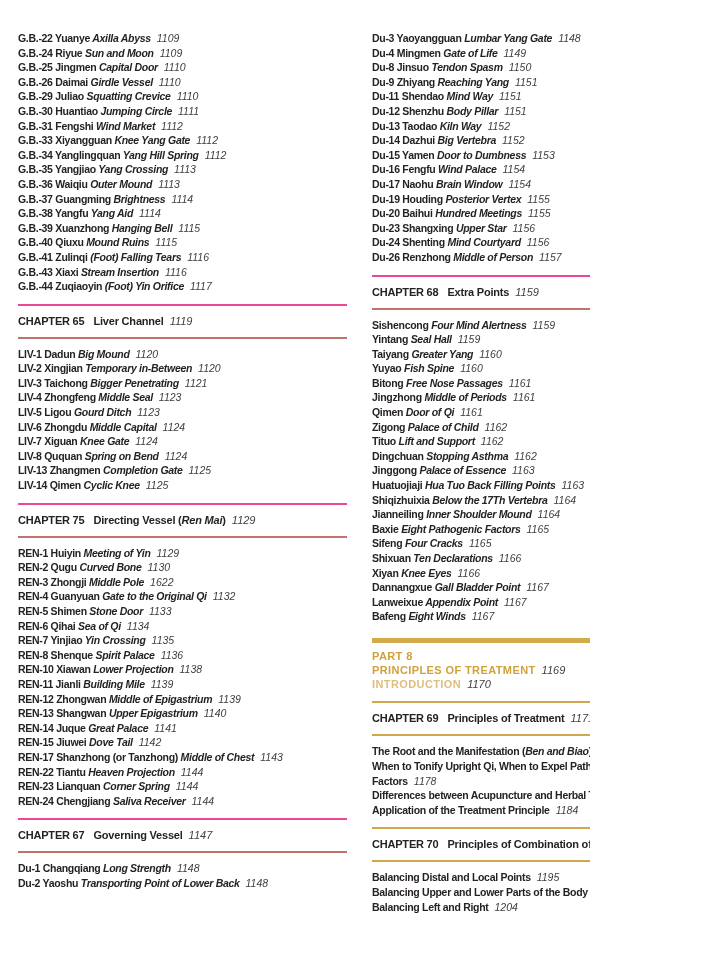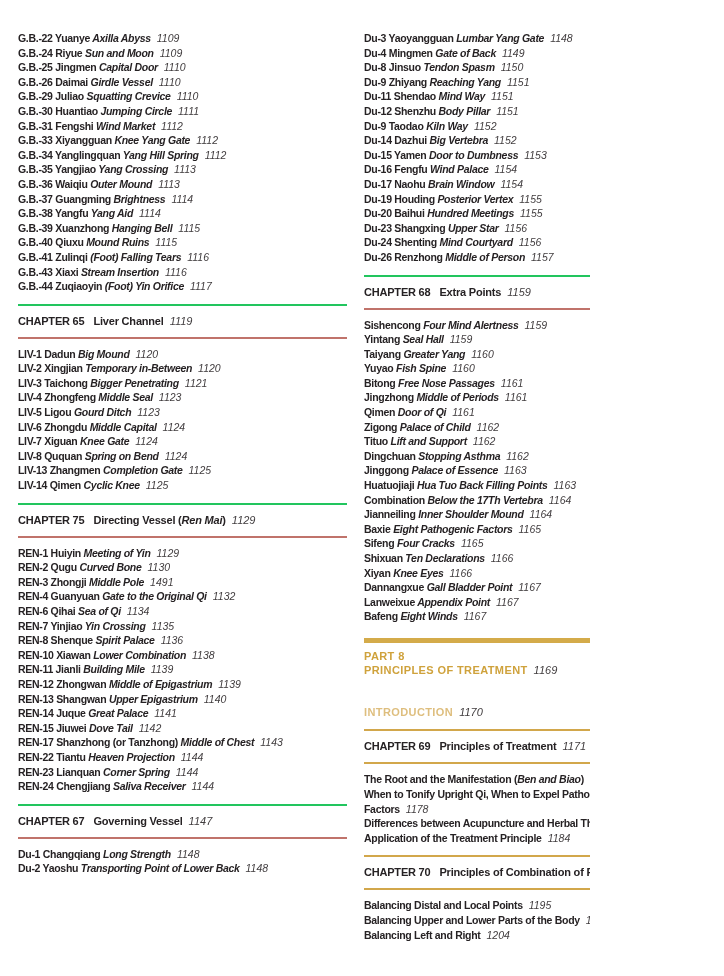--- a/index.html
+++ b/index.html
@@ -1,36 +1,36 @@
 <!DOCTYPE html>
 <html><head>
 <meta charset="utf-8">
 <style>
   html,body { margin:0; padding:0; background:#ffffff; }
   body { width:724px; height:976px; font-family:"Liberation Sans", sans-serif; color:#262224; }
   #page { position:relative; width:590px; height:976px; overflow:hidden; background:#ffffff; }
   .col { position:absolute; top:31px; }
   #col-left  { left:18px;  width:329px; }
-  #col-right { left:364px; width:299px; }
+  #col-right { left:372px; width:299px; }
 
   .entry { font-size:10.5px; font-weight:bold; line-height:14.6px; letter-spacing:-0.3px; }
   .entry .it { font-style:italic; }
   .pg { font-style:italic; font-weight:400; margin-left:6px; letter-spacing:0; color:#403c3e; }
 
-  .chapter { border-top:2px solid #22c55e; border-bottom:2px solid #c0736b;
+  .chapter { border-top:2px solid #ec4899; border-bottom:2px solid #c0736b;
              margin:10px 0 8px; padding:8px 0 9px;
              font-size:11px; font-weight:bold; letter-spacing:-0.2px; line-height:14px; }
   .chapter.gold { border-color:#d2a74b; }
   .chapter .ch-label { margin-right:9px; }
   .chapter .it { font-style:italic; }
 
   .part { margin-top:14px; }
   .part-bar { height:5px; background:#d4ab4a; margin-bottom:7px; }
   .part-line { font-size:11px; font-weight:bold; letter-spacing:0.4px; line-height:13.8px; color:#cfa23c; }
-  .part-line.intro { color:#debe7e;margin-top:28px; }
+  .part-line.intro { color:#debe7e; }
   .part-line .pg { letter-spacing:0; }
 </style>
 </head>
 <body>
 
 <div id="page">
   <div id="col-left" class="col">
       <div class="entries">
         <div class="entry"><span>G.B.-22 Yuanye</span><span class="it"> Axilla Abyss</span><span class="pg">1109</span></div>
         <div class="entry"><span>G.B.-24 Riyue</span><span class="it"> Sun and Moon</span><span class="pg">1109</span></div>
@@ -61,51 +61,52 @@
         <div class="entry"><span>LIV-6 Zhongdu</span><span class="it"> Middle Capital</span><span class="pg">1124</span></div>
         <div class="entry"><span>LIV-7 Xiguan</span><span class="it"> Knee Gate</span><span class="pg">1124</span></div>
         <div class="entry"><span>LIV-8 Ququan</span><span class="it"> Spring on Bend</span><span class="pg">1124</span></div>
         <div class="entry"><span>LIV-13 Zhangmen</span><span class="it"> Completion Gate</span><span class="pg">1125</span></div>
         <div class="entry"><span>LIV-14 Qimen</span><span class="it"> Cyclic Knee</span><span class="pg">1125</span></div>
       </div>
       <div class="chapter"><span class="ch-label">CHAPTER 75</span><span>Directing Vessel (</span><span class="it">Ren Mai</span><span>)</span><span class="pg">1129</span></div>
       <div class="entries">
         <div class="entry"><span>REN-1 Huiyin</span><span class="it"> Meeting of Yin</span><span class="pg">1129</span></div>
         <div class="entry"><span>REN-2 Qugu</span><span class="it"> Curved Bone</span><span class="pg">1130</span></div>
-        <div class="entry"><span>REN-3 Zhongji</span><span class="it"> Middle Pole</span><span class="pg">1491</span></div>
+        <div class="entry"><span>REN-3 Zhongji</span><span class="it"> Middle Pole</span><span class="pg">1622</span></div>
         <div class="entry"><span>REN-4 Guanyuan</span><span class="it"> Gate to the Original Qi</span><span class="pg">1132</span></div>
+        <div class="entry"><span>REN-5 Shimen</span><span class="it"> Stone Door</span><span class="pg">1133</span></div>
         <div class="entry"><span>REN-6 Qihai</span><span class="it"> Sea of Qi</span><span class="pg">1134</span></div>
         <div class="entry"><span>REN-7 Yinjiao</span><span class="it"> Yin Crossing</span><span class="pg">1135</span></div>
         <div class="entry"><span>REN-8 Shenque</span><span class="it"> Spirit Palace</span><span class="pg">1136</span></div>
-        <div class="entry"><span>REN-10 Xiawan</span><span class="it"> Lower Combination</span><span class="pg">1138</span></div>
+        <div class="entry"><span>REN-10 Xiawan</span><span class="it"> Lower Projection</span><span class="pg">1138</span></div>
         <div class="entry"><span>REN-11 Jianli</span><span class="it"> Building Mile</span><span class="pg">1139</span></div>
         <div class="entry"><span>REN-12 Zhongwan</span><span class="it"> Middle of Epigastrium</span><span class="pg">1139</span></div>
         <div class="entry"><span>REN-13 Shangwan</span><span class="it"> Upper Epigastrium</span><span class="pg">1140</span></div>
         <div class="entry"><span>REN-14 Juque</span><span class="it"> Great Palace</span><span class="pg">1141</span></div>
         <div class="entry"><span>REN-15 Jiuwei</span><span class="it"> Dove Tail</span><span class="pg">1142</span></div>
         <div class="entry"><span>REN-17 Shanzhong (or Tanzhong)</span><span class="it"> Middle of Chest</span><span class="pg">1143</span></div>
         <div class="entry"><span>REN-22 Tiantu</span><span class="it"> Heaven Projection</span><span class="pg">1144</span></div>
         <div class="entry"><span>REN-23 Lianquan</span><span class="it"> Corner Spring</span><span class="pg">1144</span></div>
         <div class="entry"><span>REN-24 Chengjiang</span><span class="it"> Saliva Receiver</span><span class="pg">1144</span></div>
       </div>
       <div class="chapter"><span class="ch-label">CHAPTER 67</span><span>Governing Vessel</span><span class="pg">1147</span></div>
       <div class="entries">
         <div class="entry"><span>Du-1 Changqiang</span><span class="it"> Long Strength</span><span class="pg">1148</span></div>
         <div class="entry"><span>Du-2 Yaoshu</span><span class="it"> Transporting Point of Lower Back</span><span class="pg">1148</span></div>
       </div>
     </div>
   <div id="col-right" class="col">
       <div class="entries">
         <div class="entry"><span>Du-3 Yaoyangguan</span><span class="it"> Lumbar Yang Gate</span><span class="pg">1148</span></div>
-        <div class="entry"><span>Du-4 Mingmen</span><span class="it"> Gate of Back</span><span class="pg">1149</span></div>
+        <div class="entry"><span>Du-4 Mingmen</span><span class="it"> Gate of Life</span><span class="pg">1149</span></div>
         <div class="entry"><span>Du-8 Jinsuo</span><span class="it"> Tendon Spasm</span><span class="pg">1150</span></div>
         <div class="entry"><span>Du-9 Zhiyang</span><span class="it"> Reaching Yang</span><span class="pg">1151</span></div>
         <div class="entry"><span>Du-11 Shendao</span><span class="it"> Mind Way</span><span class="pg">1151</span></div>
         <div class="entry"><span>Du-12 Shenzhu</span><span class="it"> Body Pillar</span><span class="pg">1151</span></div>
-        <div class="entry"><span>Du-9 Taodao</span><span class="it"> Kiln Way</span><span class="pg">1152</span></div>
+        <div class="entry"><span>Du-13 Taodao</span><span class="it"> Kiln Way</span><span class="pg">1152</span></div>
         <div class="entry"><span>Du-14 Dazhui</span><span class="it"> Big Vertebra</span><span class="pg">1152</span></div>
         <div class="entry"><span>Du-15 Yamen</span><span class="it"> Door to Dumbness</span><span class="pg">1153</span></div>
         <div class="entry"><span>Du-16 Fengfu</span><span class="it"> Wind Palace</span><span class="pg">1154</span></div>
         <div class="entry"><span>Du-17 Naohu</span><span class="it"> Brain Window</span><span class="pg">1154</span></div>
         <div class="entry"><span>Du-19 Houding</span><span class="it"> Posterior Vertex</span><span class="pg">1155</span></div>
         <div class="entry"><span>Du-20 Baihui</span><span class="it"> Hundred Meetings</span><span class="pg">1155</span></div>
         <div class="entry"><span>Du-23 Shangxing</span><span class="it"> Upper Star</span><span class="pg">1156</span></div>
         <div class="entry"><span>Du-24 Shenting</span><span class="it"> Mind Courtyard</span><span class="pg">1156</span></div>
         <div class="entry"><span>Du-26 Renzhong</span><span class="it"> Middle of Person</span><span class="pg">1157</span></div>
       </div>
@@ -116,21 +117,21 @@
         <div class="entry"><span>Taiyang</span><span class="it"> Greater Yang</span><span class="pg">1160</span></div>
         <div class="entry"><span>Yuyao</span><span class="it"> Fish Spine</span><span class="pg">1160</span></div>
         <div class="entry"><span>Bitong</span><span class="it"> Free Nose Passages</span><span class="pg">1161</span></div>
         <div class="entry"><span>Jingzhong</span><span class="it"> Middle of Periods</span><span class="pg">1161</span></div>
         <div class="entry"><span>Qimen</span><span class="it"> Door of Qi</span><span class="pg">1161</span></div>
         <div class="entry"><span>Zigong</span><span class="it"> Palace of Child</span><span class="pg">1162</span></div>
         <div class="entry"><span>Tituo</span><span class="it"> Lift and Support</span><span class="pg">1162</span></div>
         <div class="entry"><span>Dingchuan</span><span class="it"> Stopping Asthma</span><span class="pg">1162</span></div>
         <div class="entry"><span>Jinggong</span><span class="it"> Palace of Essence</span><span class="pg">1163</span></div>
         <div class="entry"><span>Huatuojiaji</span><span class="it"> Hua Tuo Back Filling Points</span><span class="pg">1163</span></div>
-        <div class="entry"><span>Combination</span><span class="it"> Below the 17Th Vertebra</span><span class="pg">1164</span></div>
+        <div class="entry"><span>Shiqizhuixia</span><span class="it"> Below the 17Th Vertebra</span><span class="pg">1164</span></div>
         <div class="entry"><span>Jianneiling</span><span class="it"> Inner Shoulder Mound</span><span class="pg">1164</span></div>
         <div class="entry"><span>Baxie</span><span class="it"> Eight Pathogenic Factors</span><span class="pg">1165</span></div>
         <div class="entry"><span>Sifeng</span><span class="it"> Four Cracks</span><span class="pg">1165</span></div>
         <div class="entry"><span>Shixuan</span><span class="it"> Ten Declarations</span><span class="pg">1166</span></div>
         <div class="entry"><span>Xiyan</span><span class="it"> Knee Eyes</span><span class="pg">1166</span></div>
         <div class="entry"><span>Dannangxue</span><span class="it"> Gall Bladder Point</span><span class="pg">1167</span></div>
         <div class="entry"><span>Lanweixue</span><span class="it"> Appendix Point</span><span class="pg">1167</span></div>
         <div class="entry"><span>Bafeng</span><span class="it"> Eight Winds</span><span class="pg">1167</span></div>
       </div>
       <div class="part">

